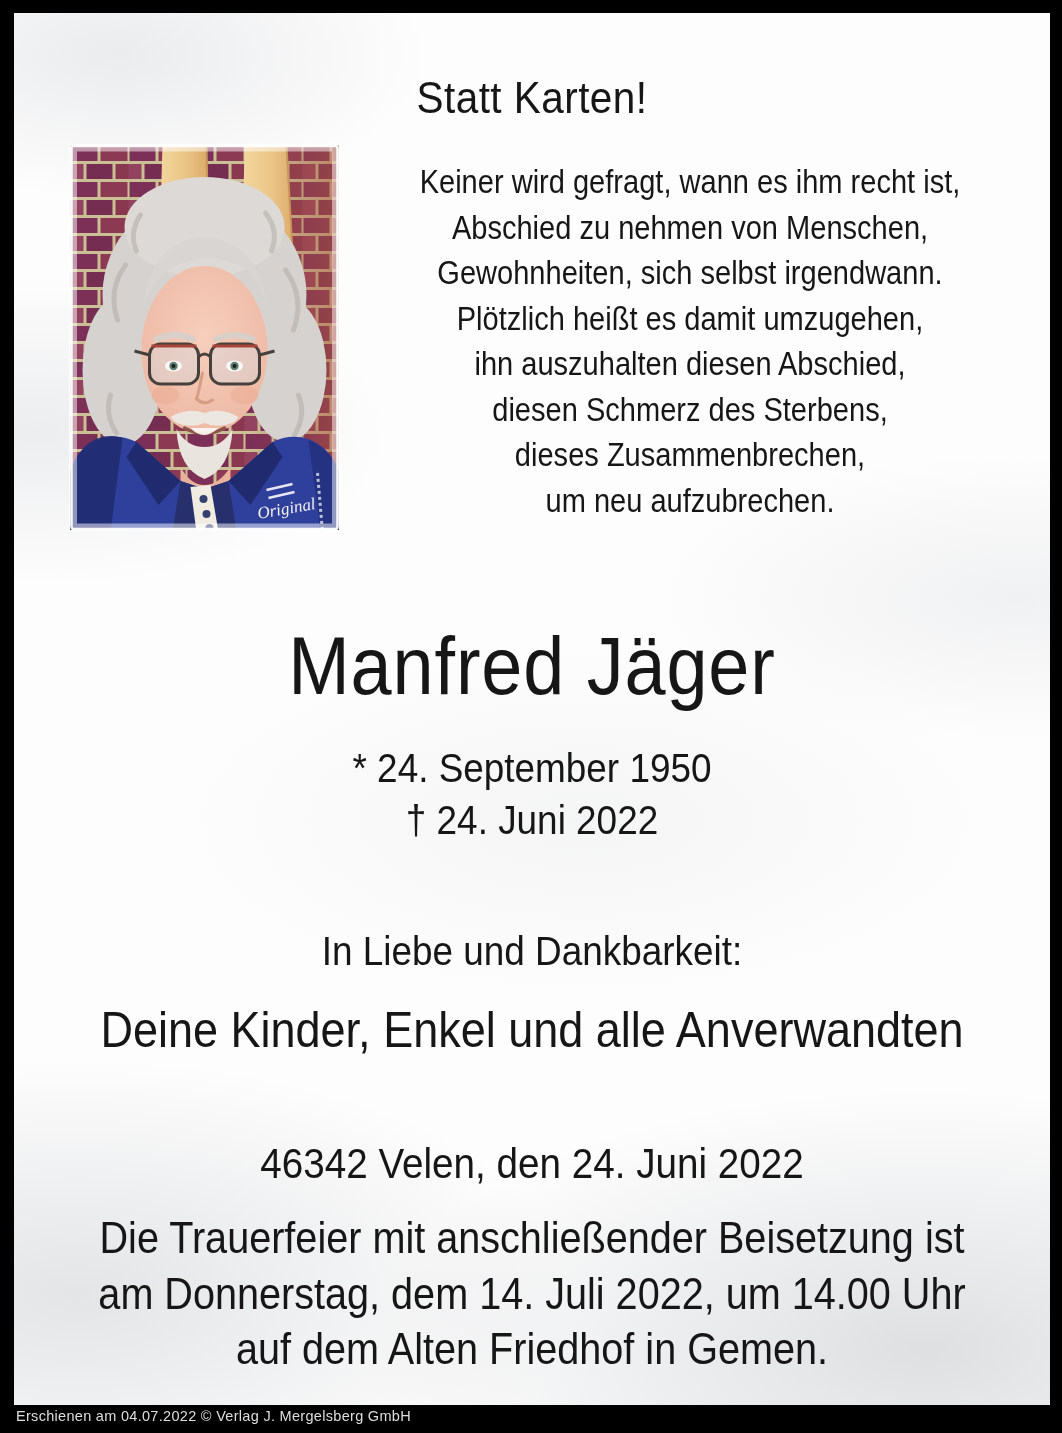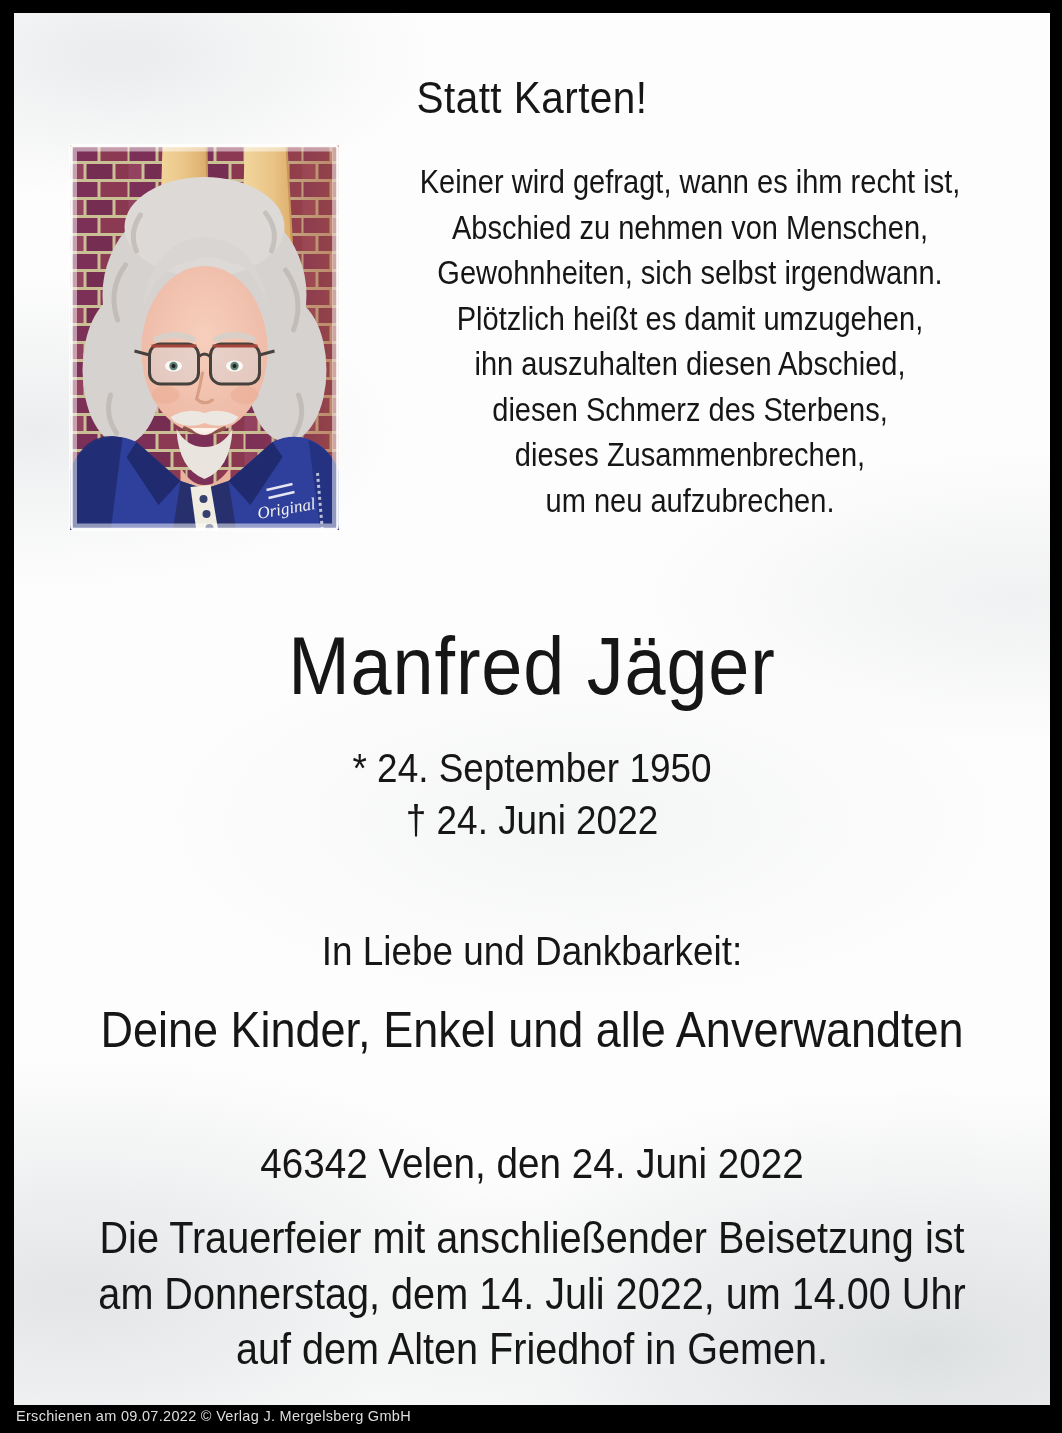--- a/index.html
+++ b/index.html
@@ -195,14 +195,14 @@
     <div class="txt place-line cond92">46342 Velen, den 24. Juni 2022</div>
 
     <div class="txt funeral cond90">
       <div>Die Trauerfeier mit anschließender Beisetzung ist</div>
       <div>am Donnerstag, dem 14. Juli 2022, um 14.00 Uhr</div>
       <div>auf dem Alten Friedhof in Gemen.</div>
     </div>
 
   </div>
 
-  <div class="publisher-footer">Erschienen am 09.07.2022 © Verlag J. Mergelsberg GmbH</div>
+  <div class="publisher-footer">Erschienen am 04.07.2022 © Verlag J. Mergelsberg GmbH</div>
 </div>
 
 </body></html>

